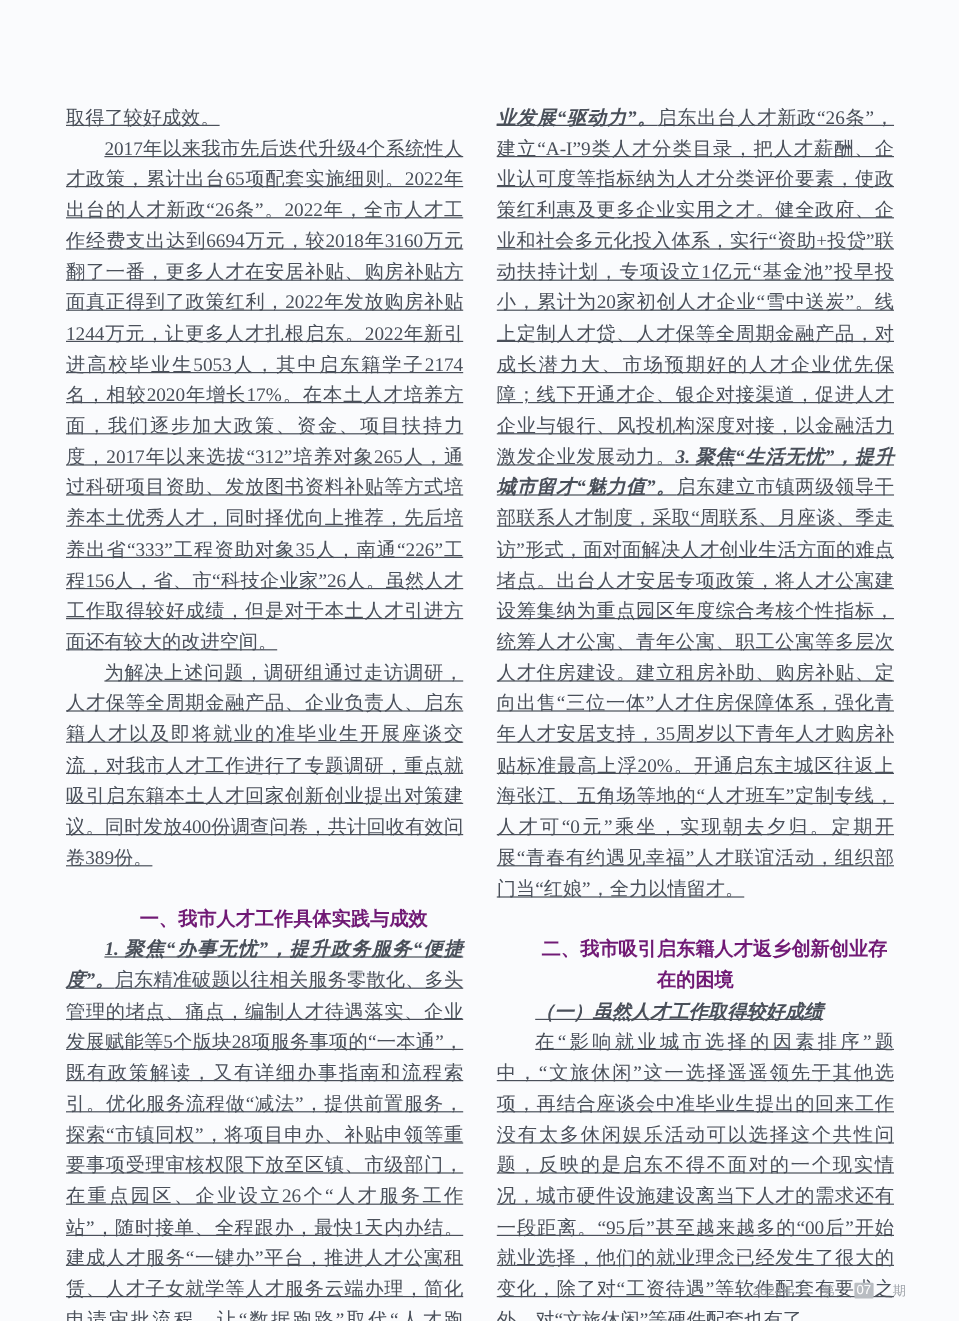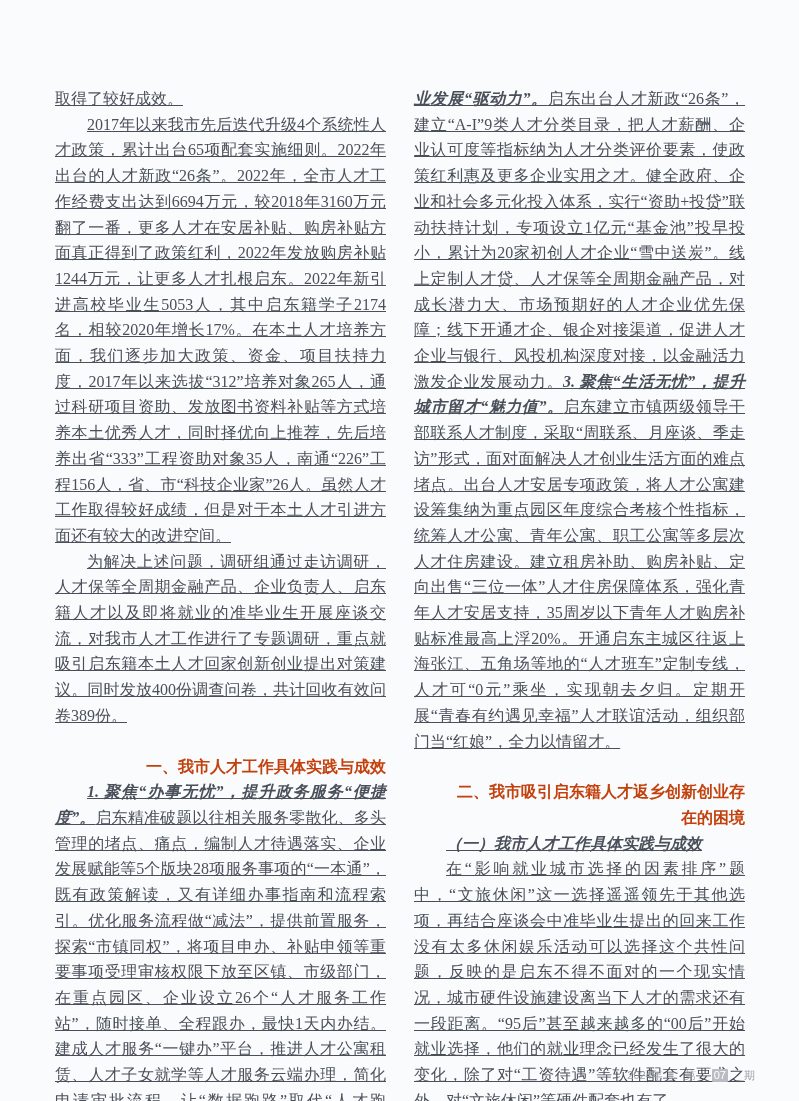--- a/index.html
+++ b/index.html
@@ -48,22 +48,22 @@
     font-size:16px; line-height:25.7px;
     text-align:justify;
   }
   .col-left { left:55px; }
   .col-right { left:414px; }
   .col p, .col h3 { margin:0; padding:0; }
   .col p { text-indent:2em;text-decoration:underline; }
   .col p.noindent { text-indent:0; }
   .col h3 {
     font-family:"Liberation Sans","DejaVu Sans",sans-serif;
-    font-size:16px; font-weight:bold; color:#c2410c;
-    text-indent:2em; text-align:right;
+    font-size:16px; font-weight:bold; color:#701a75;
+    text-indent:2em; text-align:center;
     margin-top:25px;
   }
   .kai { font-style:italic; font-weight:600; }
   
   .footer {
     position:absolute; right:44px; bottom:18px;
     font-family:"Liberation Sans","DejaVu Sans",sans-serif;
     font-size:11px; color:#9fa4aa;
     display:flex; align-items:center; gap:16px;
   }
@@ -83,21 +83,21 @@
   <div class="col col-left" id="col-left">
       <p class="noindent"><span>取得了较好成效。</span></p>
       <p><span>2017年以来我市先后迭代升级4个系统性人才政策，累计出台65项配套实施细则。2022年出台的人才新政“26条”。2022年，全市人才工作经费支出达到6694万元，较2018年3160万元翻了一番，更多人才在安居补贴、购房补贴方面真正得到了政策红利，2022年发放购房补贴1244万元，让更多人才扎根启东。2022年新引进高校毕业生5053人，其中启东籍学子2174名，相较2020年增长17%。在本土人才培养方面，我们逐步加大政策、资金、项目扶持力度，2017年以来选拔“312”培养对象265人，通过科研项目资助、发放图书资料补贴等方式培养本土优秀人才，同时择优向上推荐，先后培养出省“333”工程资助对象35人，南通“226”工程156人，省、市“科技企业家”26人。虽然人才工作取得较好成绩，但是对于本土人才引进方面还有较大的改进空间。</span></p>
       <p><span>为解决上述问题，调研组通过走访调研，人才保等全周期金融产品、企业负责人、启东籍人才以及即将就业的准毕业生开展座谈交流，对我市人才工作进行了专题调研，重点就吸引启东籍本土人才回家创新创业提出对策建议。同时发放400份调查问卷，共计回收有效问卷389份。</span></p>
       <h3><span>一、我市人才工作具体实践与成效</span></h3>
       <p><span class="kai">1. 聚焦“办事无忧”，提升政务服务“便捷度”。</span><span>启东精准破题以往相关服务零散化、多头管理的堵点、痛点，编制人才待遇落实、企业发展赋能等5个版块28项服务事项的“一本通”，既有政策解读，又有详细办事指南和流程索引。优化服务流程做“减法”，提供前置服务，探索“市镇同权”，将项目申办、补贴申领等重要事项受理审核权限下放至区镇、市级部门，在重点园区、企业设立26个“人才服务工作站”，随时接单、全程跟办，最快1天内办结。建成人才服务“一键办”平台，推进人才公寓租赁、人才子女就学等人才服务云端办理，简化申请审批流程，让“数据跑路”取代“人才跑腿”。</span></p>
     </div>
   <div class="col col-right" id="col-right">
       <p class="noindent"><span class="kai">业发展“驱动力”。</span><span>启东出台人才新政“26条”，建立“A-I”9类人才分类目录，把人才薪酬、企业认可度等指标纳为人才分类评价要素，使政策红利惠及更多企业实用之才。健全政府、企业和社会多元化投入体系，实行“资助+投贷”联动扶持计划，专项设立1亿元“基金池”投早投小，累计为20家初创人才企业“雪中送炭”。线上定制人才贷、人才保等全周期金融产品，对成长潜力大、市场预期好的人才企业优先保障；线下开通才企、银企对接渠道，促进人才企业与银行、风投机构深度对接，以金融活力激发企业发展动力。</span><span class="kai">3. 聚焦“生活无忧”，提升城市留才“魅力值”。</span><span>启东建立市镇两级领导干部联系人才制度，采取“周联系、月座谈、季走访”形式，面对面解决人才创业生活方面的难点堵点。出台人才安居专项政策，将人才公寓建设筹集纳为重点园区年度综合考核个性指标，统筹人才公寓、青年公寓、职工公寓等多层次人才住房建设。建立租房补助、购房补贴、定向出售“三位一体”人才住房保障体系，强化青年人才安居支持，35周岁以下青年人才购房补贴标准最高上浮20%。开通启东主城区往返上海张江、五角场等地的“人才班车”定制专线，人才可“0元”乘坐，实现朝去夕归。定期开展“青春有约遇见幸福”人才联谊活动，组织部门当“红娘”，全力以情留才。</span></p>
       <h3><span>二、我市吸引启东籍人才返乡创新创业存在的困境</span></h3>
-      <p><span class="kai">（一）我市人才工作具体实践与成效</span></p>
+      <p><span class="kai">（一）虽然人才工作取得较好成绩</span></p>
       <p><span>在“影响就业城市选择的因素排序”题中，“文旅休闲”这一选择遥遥领先于其他选项，再结合座谈会中准毕业生提出的回来工作没有太多休闲娱乐活动可以选择这个共性问题，反映的是启东不得不面对的一个现实情况，城市硬件设施建设离当下人才的需求还有一段距离。“95后”甚至越来越多的“00后”开始就业选择，他们的就业理念已经发生了很大的变化，除了对“工资待遇”等软件配套有要求之外，对“文旅休闲”等硬件配套也有了</span></p>
     </div>
 
   <div class="footer">
     <span class="year">2024年</span>
     <span>第</span>
     <span class="issue-box">07</span>
     <span>期</span>
   </div>
 

